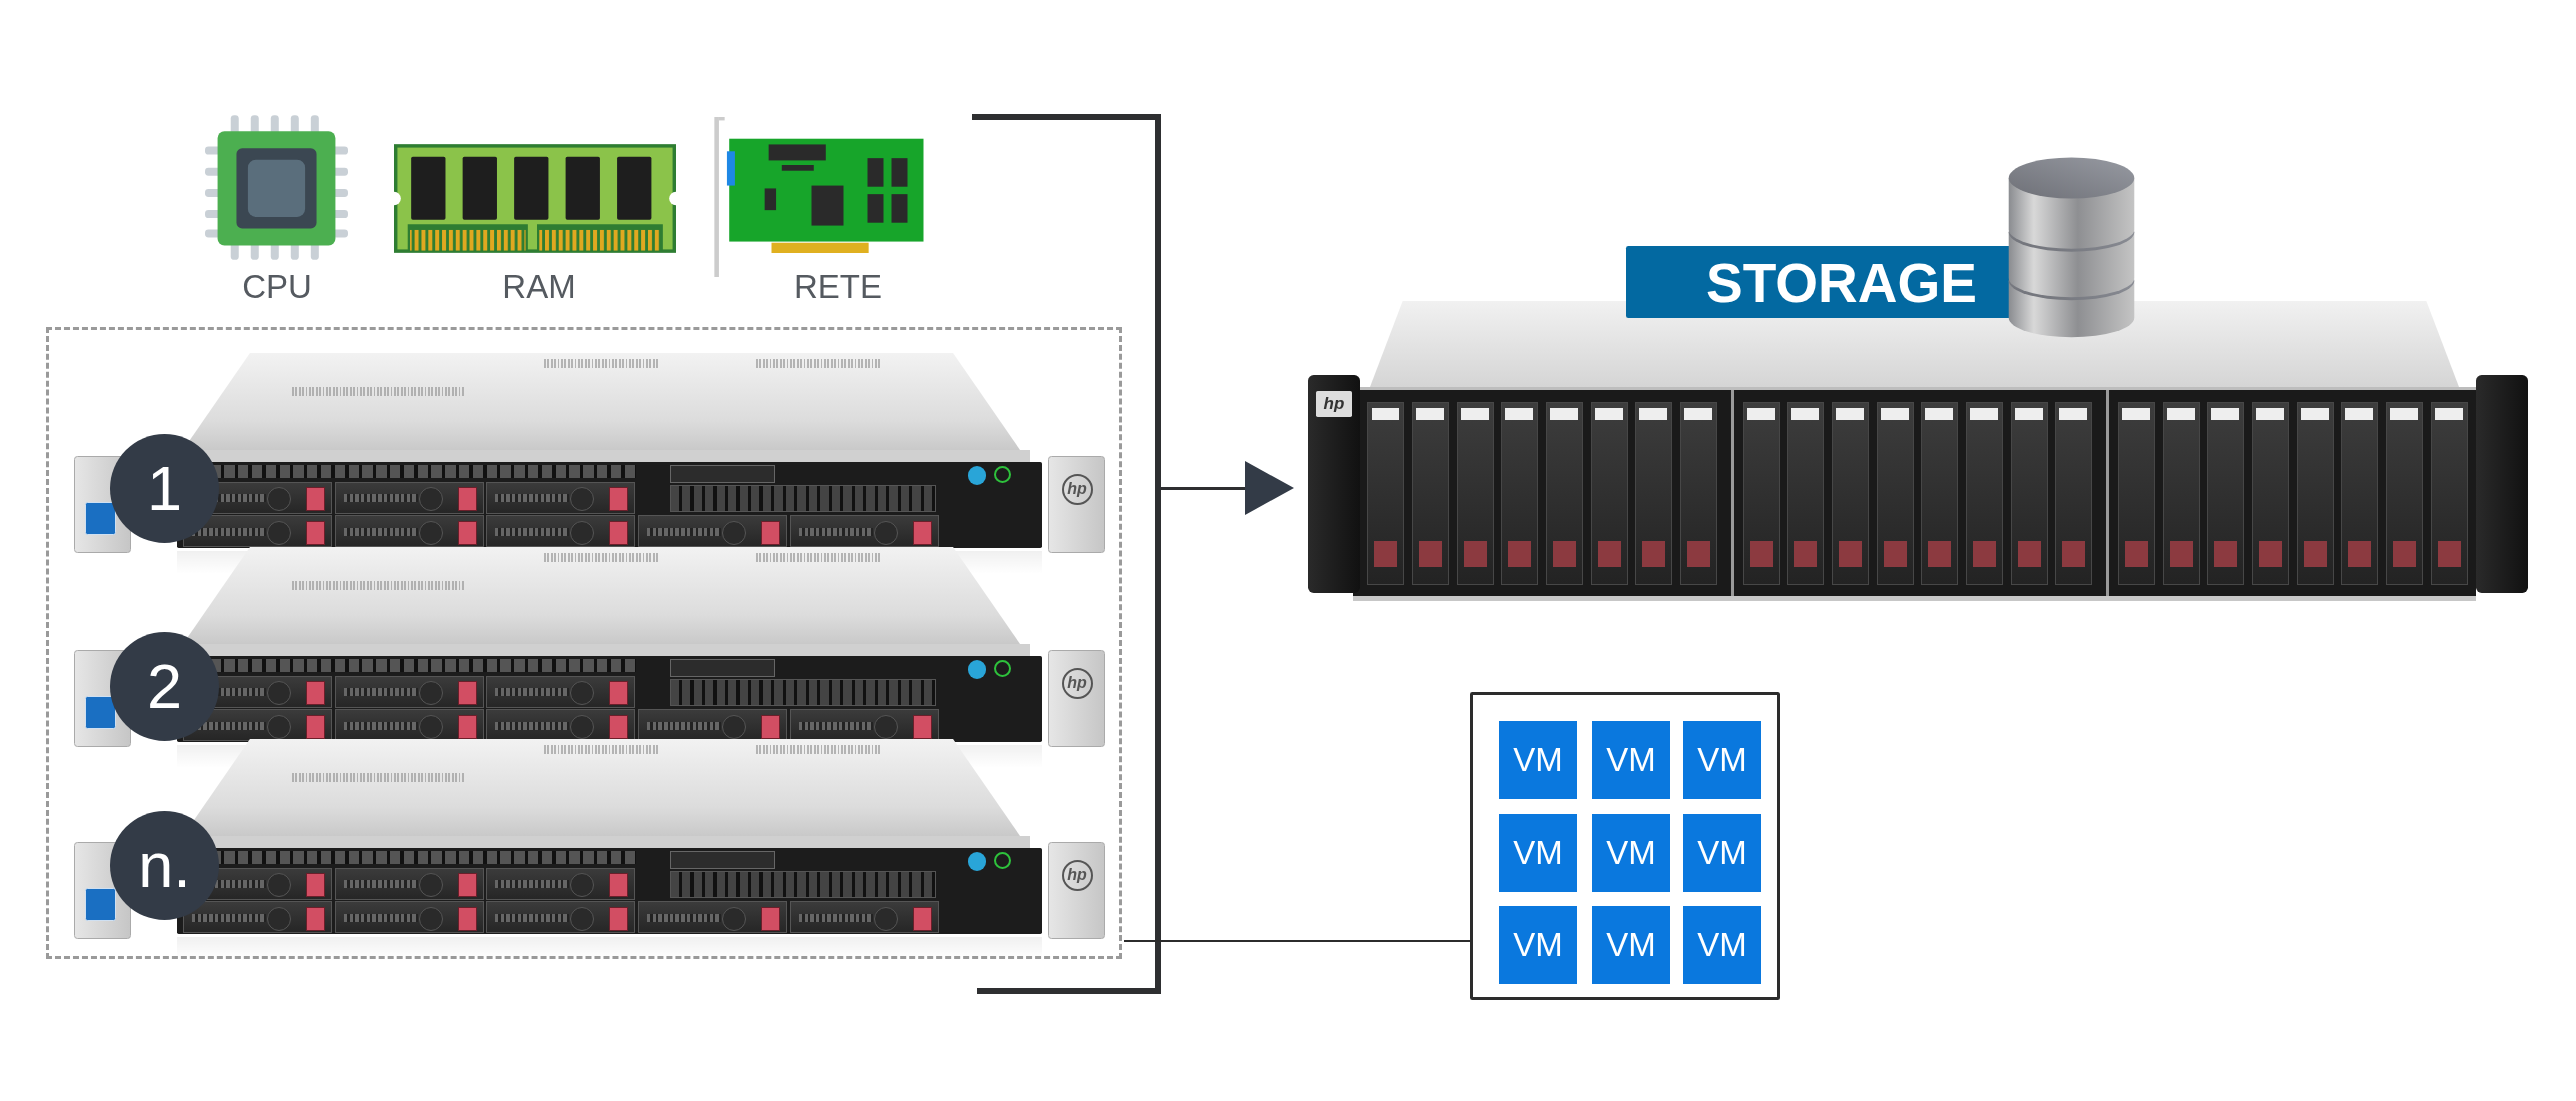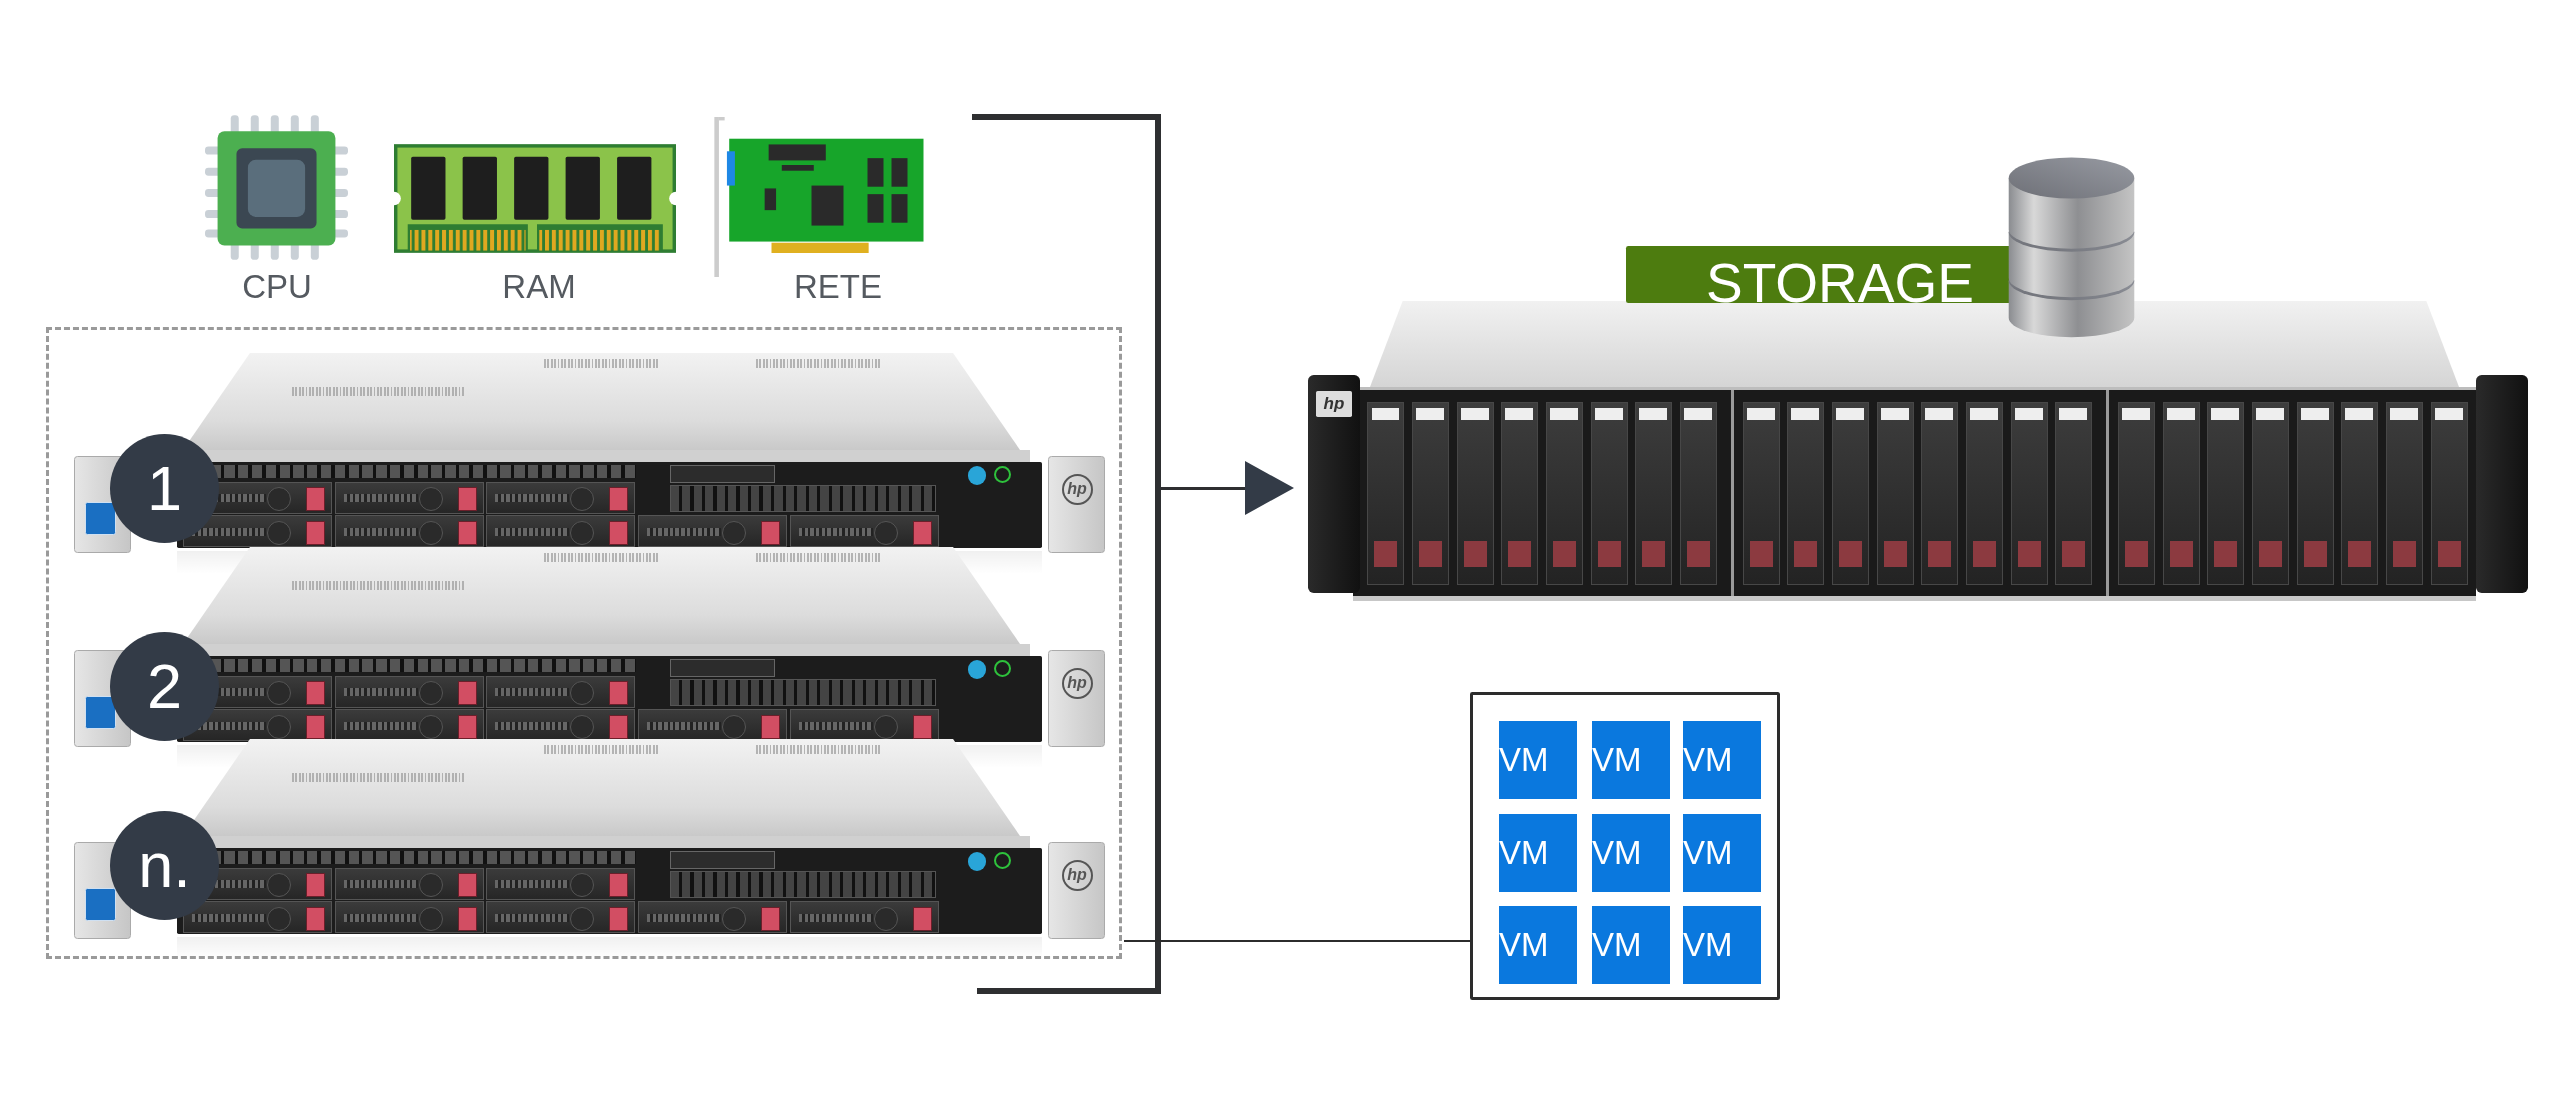--- a/index.html
+++ b/index.html
@@ -34,26 +34,26 @@
   #arrow-head{position:absolute;left:1245px;top:461px;width:0;height:0;border-top:27px solid transparent;border-bottom:27px solid transparent;border-left:49px solid #333b47;}
   
   #storage{position:absolute;left:1301px;top:301px;width:1228px;height:298px;}
   .st-top{position:absolute;left:69px;top:0;width:1089px;height:86px;background:linear-gradient(180deg,#f1f1f1,#d5d5d5);clip-path:polygon(3% 0,97% 0,100% 100%,0 100%);}
   .st-front{position:absolute;left:52px;top:86px;width:1123px;height:206px;background:#1a1a1a;border-top:3.4px solid #bdbdbd;border-bottom:5.7px solid #c7c7c7;}
   .st-ear{position:absolute;top:74px;width:52px;height:218px;background:linear-gradient(90deg,#2a2a2a,#111);border-radius:5.7px;}
   .drive{position:absolute;top:11.5px;width:37px;height:183px;background:linear-gradient(180deg,#3d3d3d,#232323);border:1.1px solid #474747;box-sizing:border-box;}
   .drive .dlabel{position:absolute;left:3.4px;top:5.7px;width:27.5px;height:11.5px;background:#eee;}
   .drive .dlatch{position:absolute;left:5.7px;top:138px;width:23px;height:26px;background:#8c3a40;}
   
-  #storage-label{position:absolute;left:1626px;top:246px;width:390px;height:57px;background:#4d7c0f;border-radius:2.3px;color:#fff;font-size:55px;line-height:74px;text-indent:80px;}
+  #storage-label{position:absolute;left:1626px;top:246px;width:390px;height:72px;background:#0369a1;border-radius:2.3px;color:#fff;font-size:55px;line-height:74px;text-indent:80px;font-weight:bold;}
   
   #db-icon{position:absolute;left:2007px;top:155px;width:129px;height:183px;}
   
   #vm-box{position:absolute;left:1470px;top:692px;width:310px;height:308px;border:3.4px solid #2c2c2c;border-radius:2.3px;box-sizing:border-box;background:#fff;}
-  .vm{position:absolute;width:78px;height:78px;background:#0a78de;color:#fff;font-size:33px;line-height:78px;}
+  .vm{position:absolute;width:78px;height:78px;background:#0a78de;color:#fff;font-size:33px;text-align:center;line-height:78px;}
   .vm-link{position:absolute;background:#2c2c2c;height:2.3px;}
 </style>
 </head>
 <body>
 
 <div class="abs" style="left:205px;top:115px;width:143px;height:145px;">
   <svg width="143" height="145" viewBox="0 0 250 253">
     <g fill="#c9d0d6">
       <rect x="45" y="0" width="14" height="40" rx="6"></rect>
         <rect x="80" y="0" width="14" height="40" rx="6"></rect>

